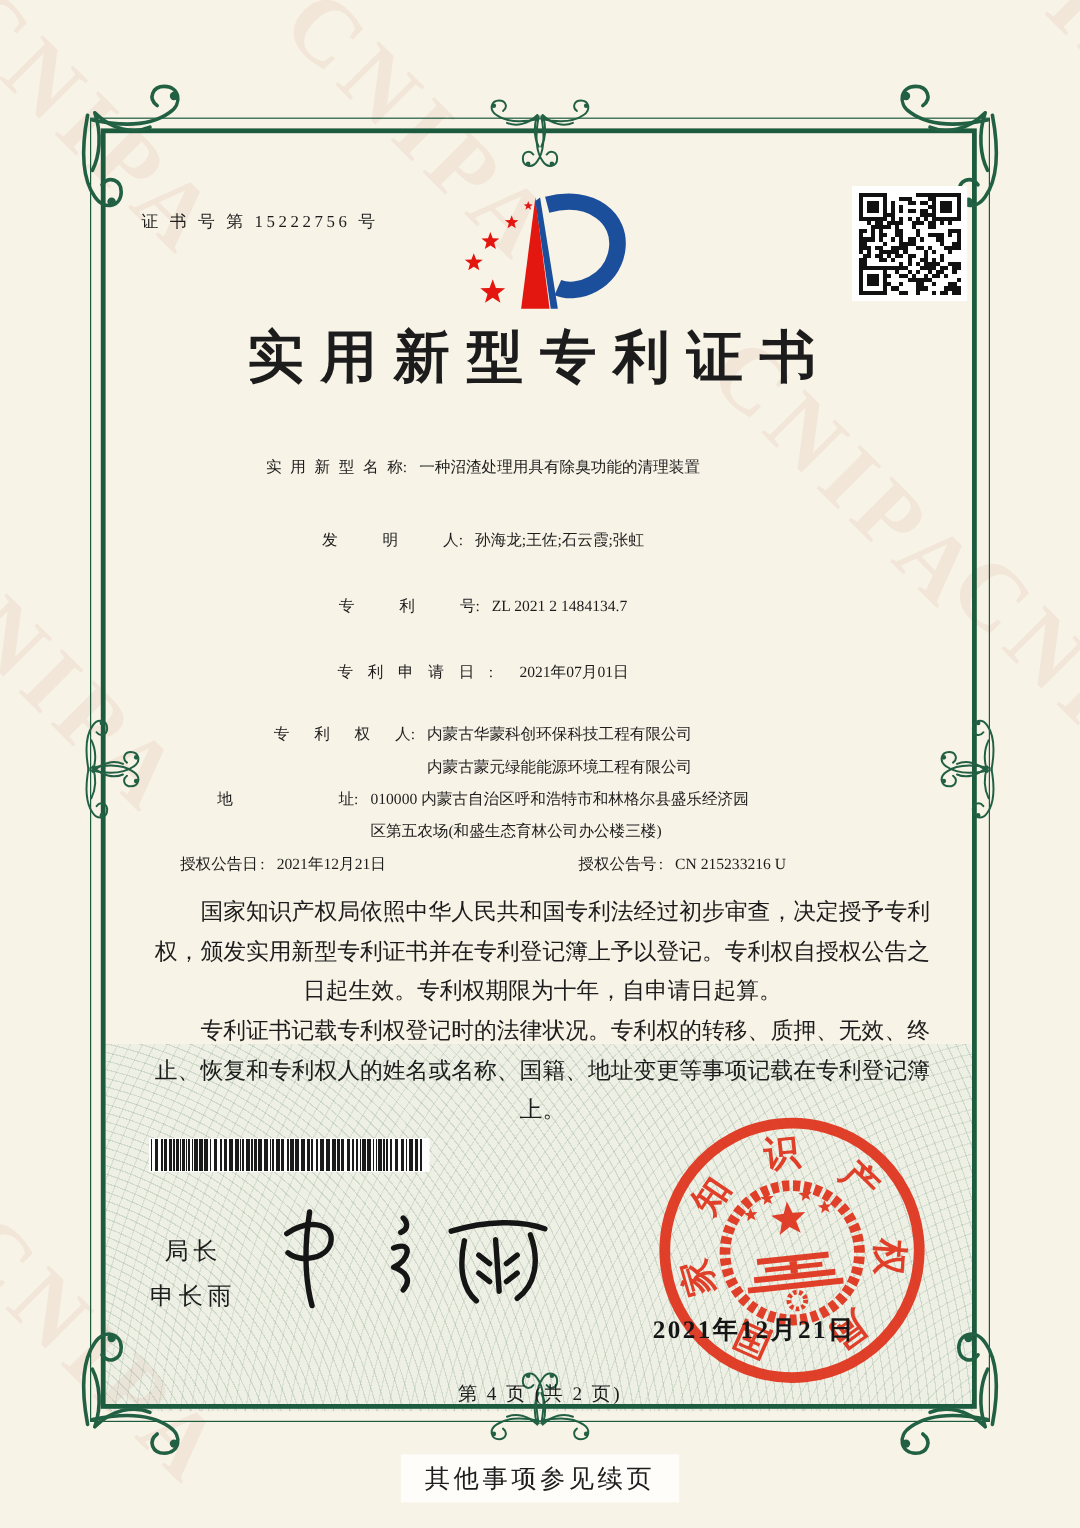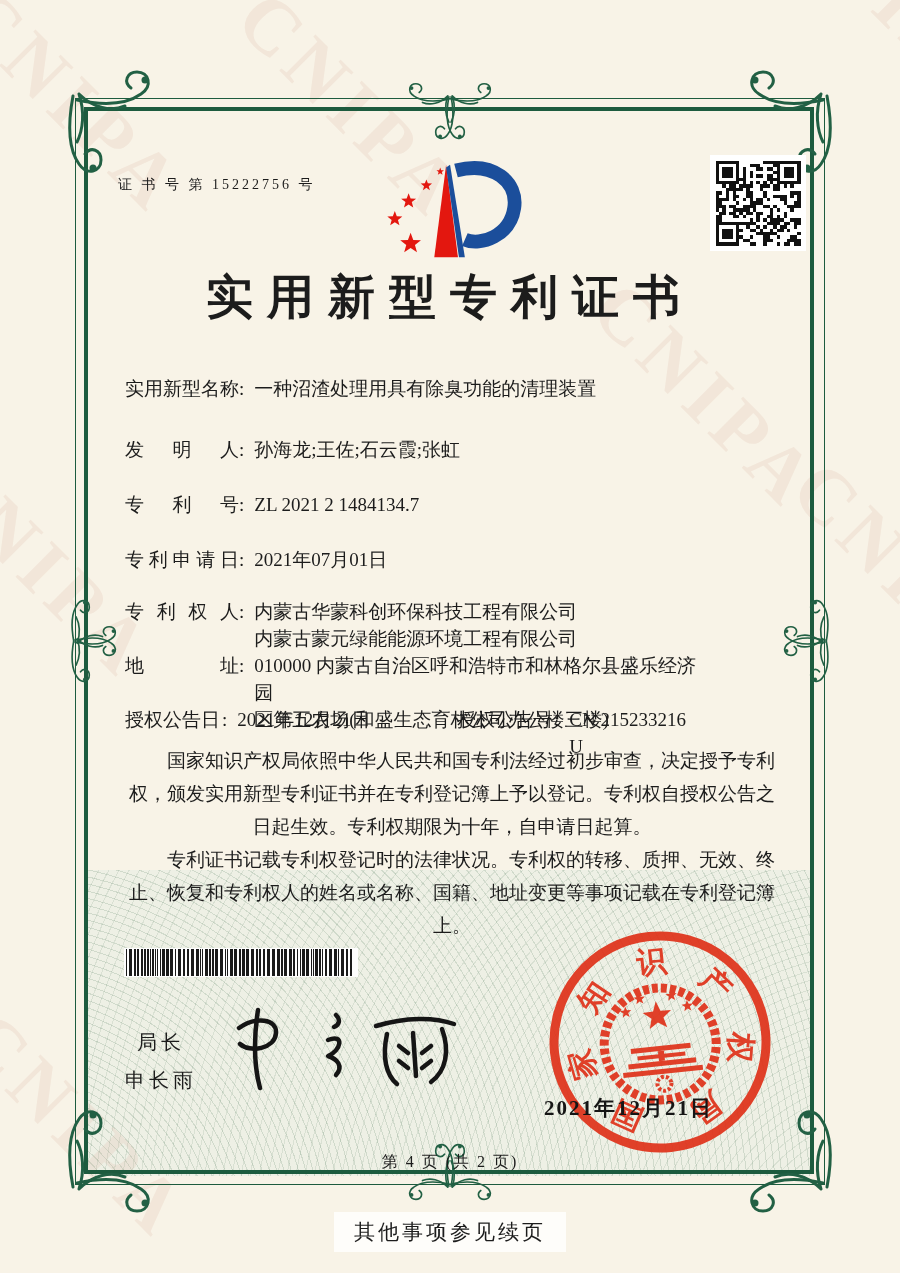--- a/index.html
+++ b/index.html
@@ -22,25 +22,25 @@
   .frame-outer{left:75px;top:98px;width:748px;height:1085px;border:1.5px solid #1d5b3e;z-index:3;pointer-events:none;}
   .frame-inner{left:84px;top:107px;width:722px;height:1059px;border:4px solid #1d5b3e;z-index:3;pointer-events:none;}
   .ornaments{left:0;top:0;width:900px;height:1273px;z-index:3;pointer-events:none;}
   
   .cert-no{left:118px;top:146px;font-size:14px;letter-spacing:3px;z-index:4;margin-top:30px;}
   .logo{left:381px;top:156px;z-index:4;}
   .title{left:0;right:0;top:266px;text-align:center;font-size:47px;font-weight:bold;
          letter-spacing:14px;z-index:4;}
   .qr{left:710px;top:155px;z-index:4;background:#fff;}
   
-  .row{left:125px;width:575px;font-size:19px;line-height:27px;z-index:4;display:flex;}
+  .row{left:115px;width:575px;font-size:13px;line-height:27px;z-index:4;display:flex;justify-content:center;}
   .fl{display:inline-block;width:114px;text-align:justify;text-align-last:justify;flex:none;}
   .colon{flex:none;margin-right:10px;}
   .fv{white-space:pre-line;}
-  .r0{top:375px;} .r1{top:436px;} .r2{top:491px;} .r3{top:546px;}
+  .r0{top:375px;} .r1{top:436px;} .r2{top:491px;} .r3{top:546px;gap:12px;}
   .r4{top:598px;} .r5{top:652px;} .r6{top:706px;}
   .pair1{display:flex;width:332px;flex:none;}
   .pair2{display:flex;}
   .pair1 .fl2,.pair2 .fl2{flex:none;}
   .fl2{margin-right:2px;}
   
   .paras{left:123px;top:744px;width:658px;font-size:19px;line-height:33px;z-index:4;text-align:center;}
   .paras p{margin:0;text-indent:2em;}
   
   .barcode{left:124px;top:948px;z-index:4;}

